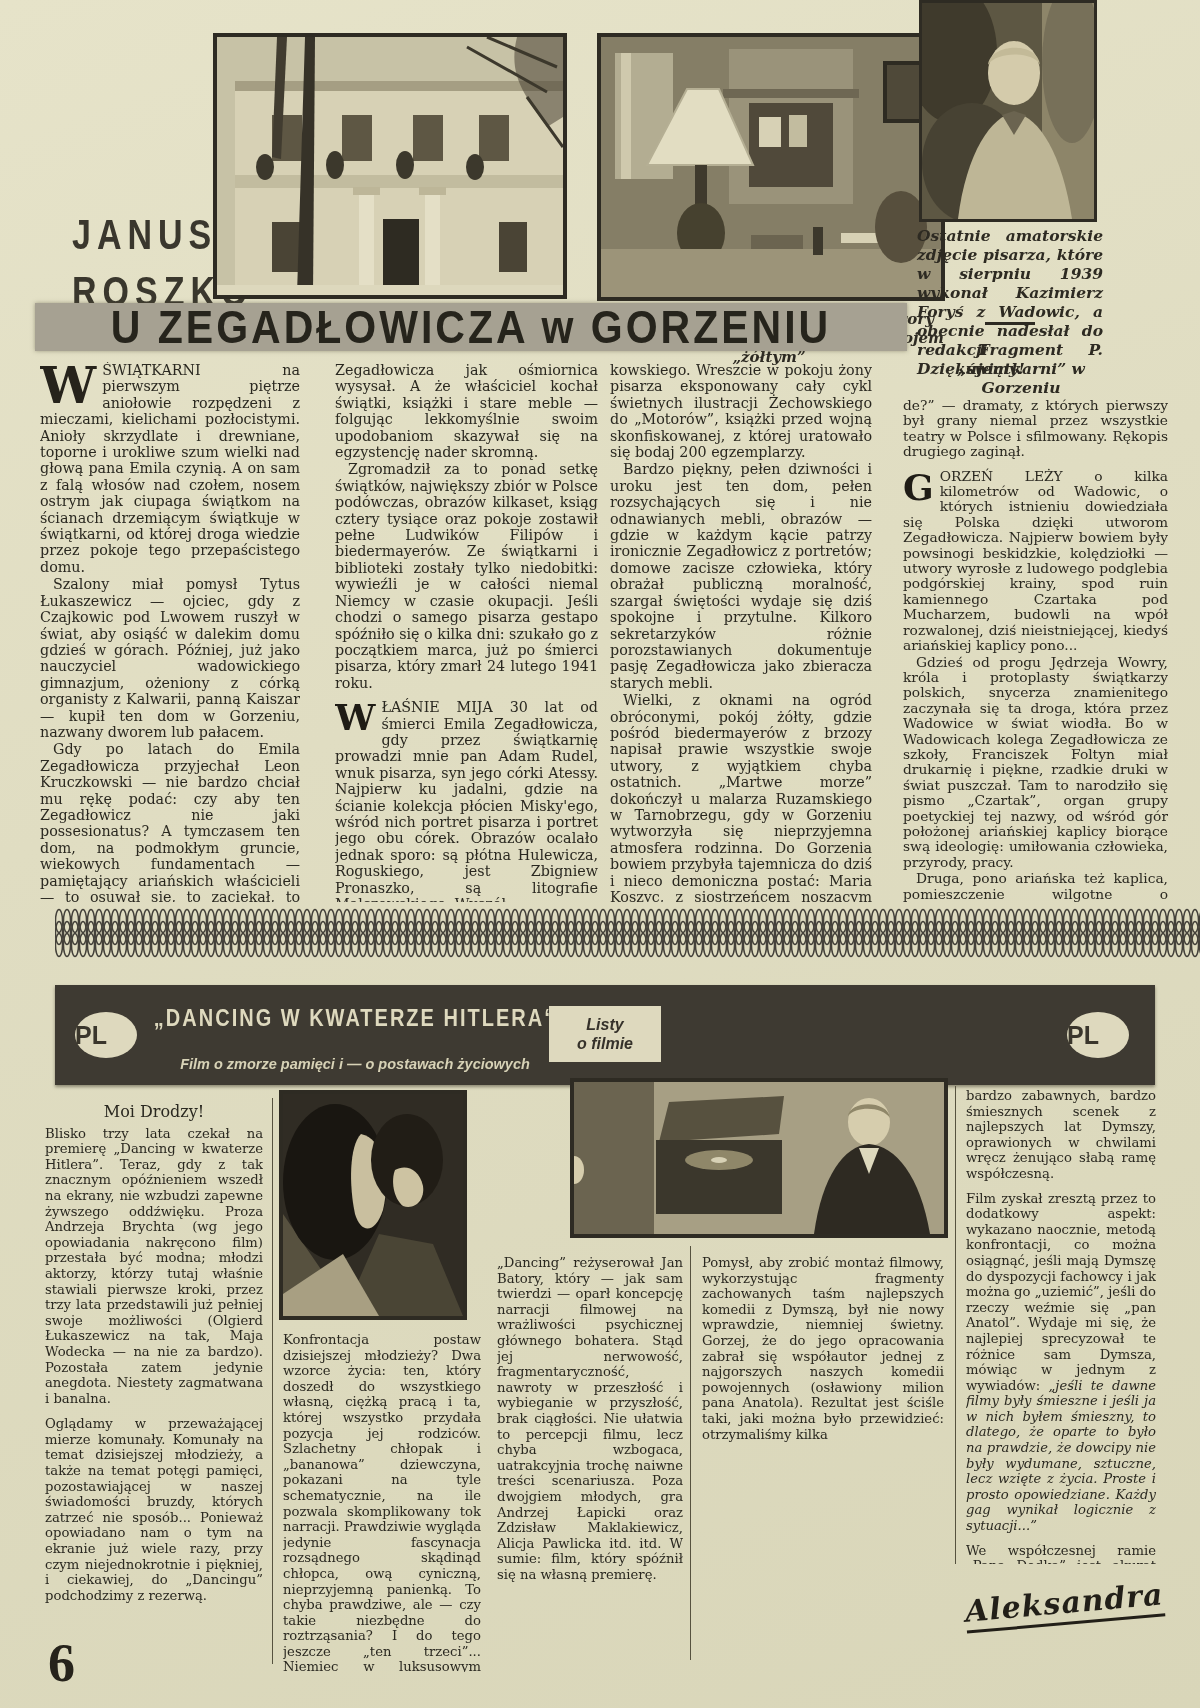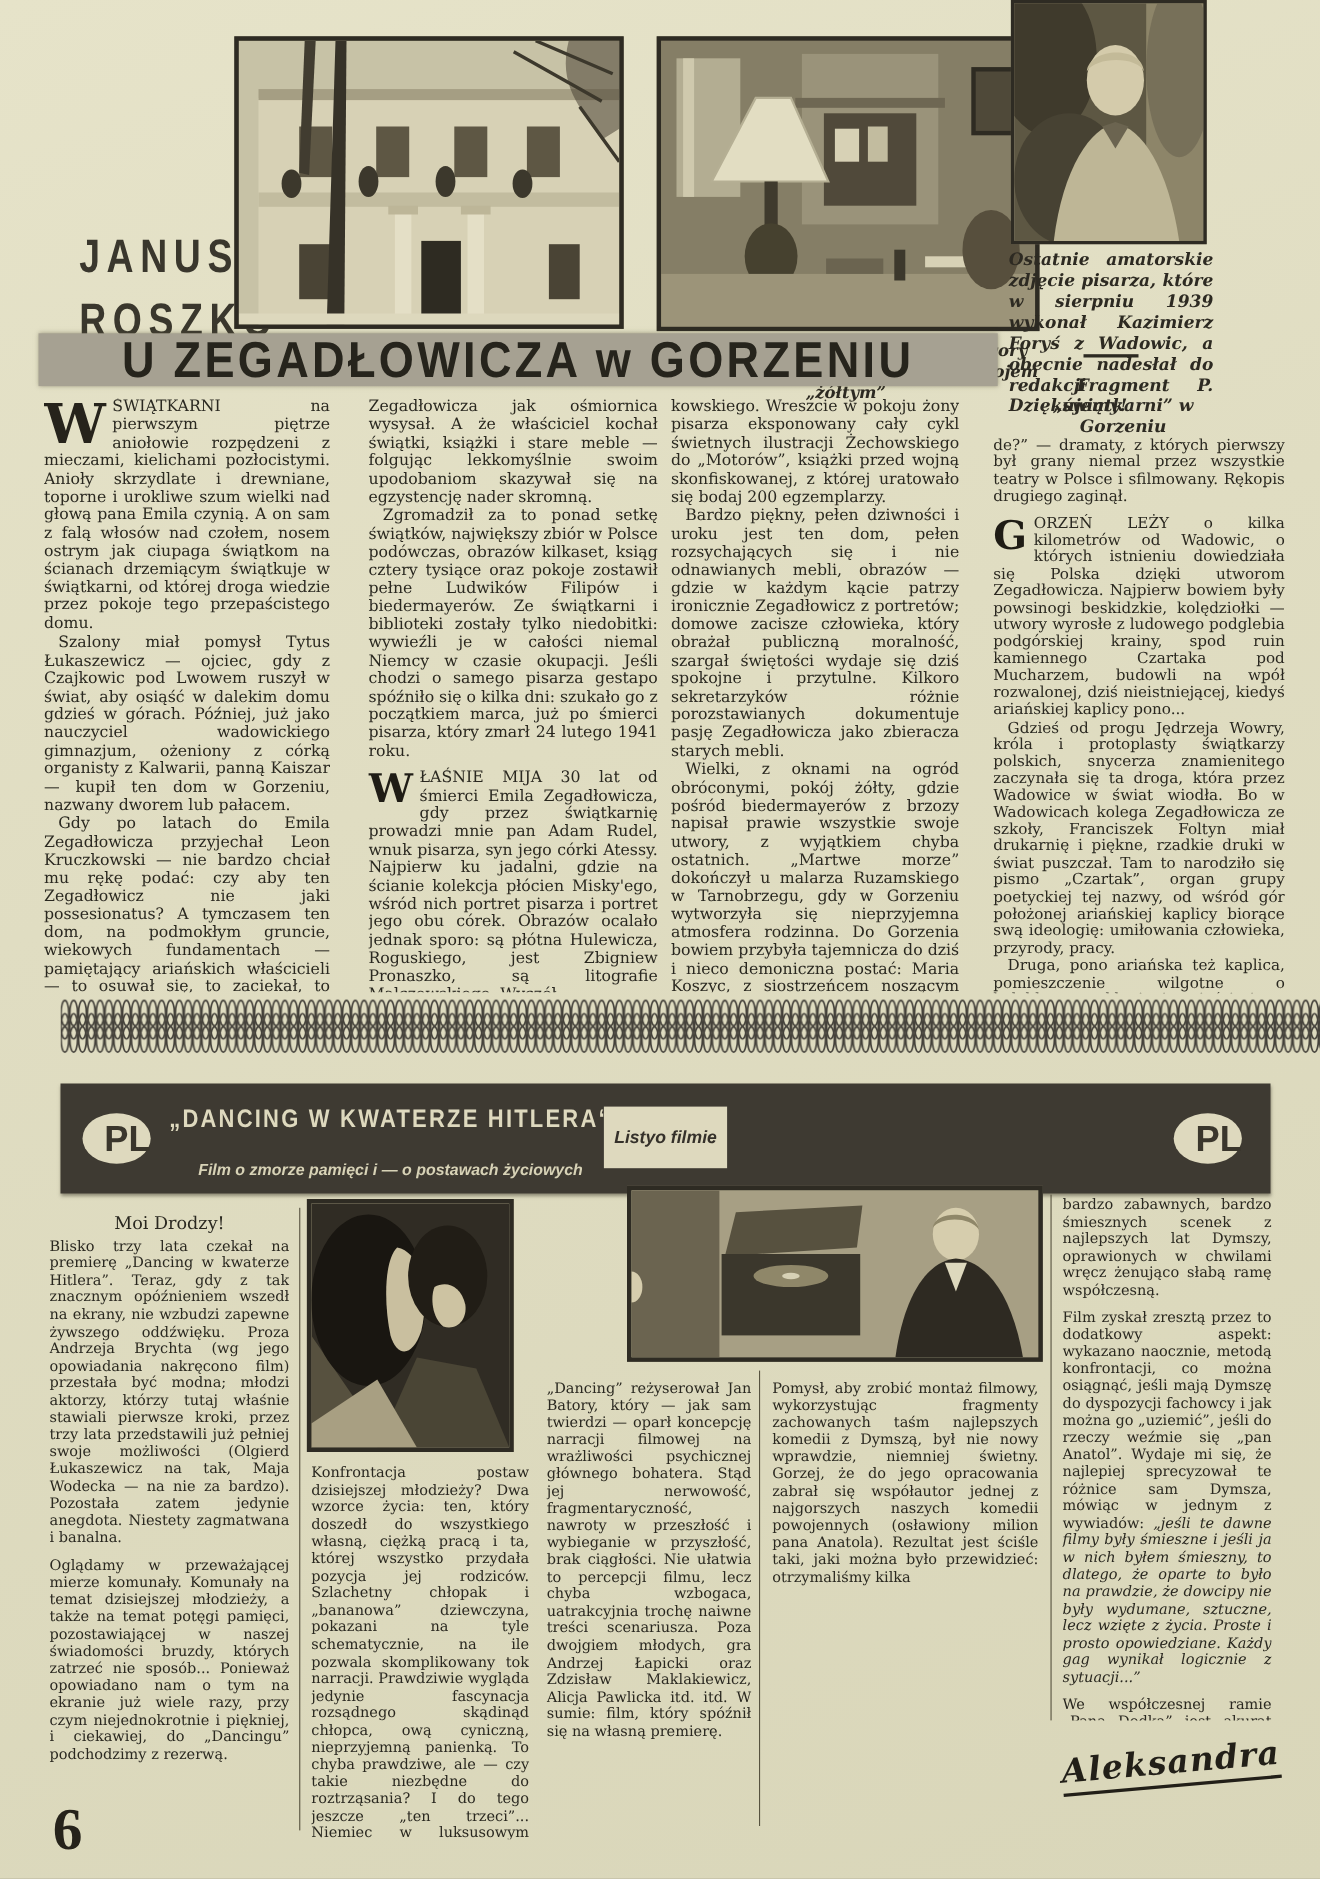--- a/index.html
+++ b/index.html
@@ -15,27 +15,27 @@
   .headline-bar{background:#a6a192;box-shadow:0 0 4px rgba(90,85,60,.5);display:flex;align-items:center;justify-content:center;}
   .headline{font-family:"Liberation Sans",sans-serif;font-weight:bold;font-size:41px;letter-spacing:3px;
             color:#26241c;transform:scaleY(1.12);white-space:nowrap;}
   .article-col{text-align:justify;font-size:14.3px;line-height:16.4px;overflow:hidden;hyphens:auto;}
   .article-col p{margin:0 0 1px 0;text-indent:13px;}
   .article-col p.nofirst{text-indent:0;}
   .drop{float:left;font-weight:bold;font-size:50px;line-height:41px;padding:3px 6px 0 0;color:#26231b;}
   .drop2{float:left;font-weight:900;font-size:36px;line-height:30px;padding:3px 6px 0 0;color:#1f1c15;}
   .loopband svg{display:block;}
   .film-banner{background:#3e3a32;box-shadow:0 2px 3px rgba(60,55,40,.5);}
-  .pl-badge{background:#ded9be;border-radius:50%;display:flex;align-items:center;justify-content:flex-end;
-            font-family:"Liberation Sans",sans-serif;font-weight:bold;font-size:33px;color:#3a362c;}
+  .pl-badge{background:#ded9be;border-radius:50%;display:flex;align-items:center;justify-content:flex-start;
+            font-family:"Liberation Sans",sans-serif;font-weight:bold;font-size:25px;color:#3a362c;}
   .fb-title{font-family:"Liberation Sans",sans-serif;font-weight:bold;font-size:20px;letter-spacing:2px;
             color:#ded9be;text-align:center;transform:scaleY(1.15);white-space:nowrap;}
   .fb-sub{font-family:"Liberation Sans",sans-serif;font-style:italic;font-weight:bold;font-size:14.5px;
           color:#d7d2b6;text-align:center;white-space:nowrap;}
-  .listy-box{background:#ded9be;display:flex;flex-direction:row;align-items:center;justify-content:center;
+  .listy-box{background:#ded9be;display:flex;flex-direction:column;align-items:center;justify-content:center;
              font-family:"Liberation Sans",sans-serif;font-style:italic;font-weight:bold;font-size:16px;
              line-height:19px;color:#35312a;}
   .review-col{text-align:justify;font-size:13.2px;line-height:15.6px;overflow:hidden;hyphens:auto;}
   .review-col p{margin:0 0 6px 0;text-indent:12px;}
   .review-col p.nofirst{text-indent:0;}
   .review-head{font-weight:normal;font-size:16px;text-align:center;margin:0 0 8px 0;}
   .vrule{width:1px;background:#56523f;}
   .signature{font-style:italic;font-weight:bold;font-size:30px;color:#221f18;
              transform:rotate(-5deg);letter-spacing:1px;border-bottom:3px solid #221f18;padding-bottom:2px;}
   .pagenum{font-family:"Liberation Serif",serif;font-weight:bold;font-size:54px;color:#26231b;}

